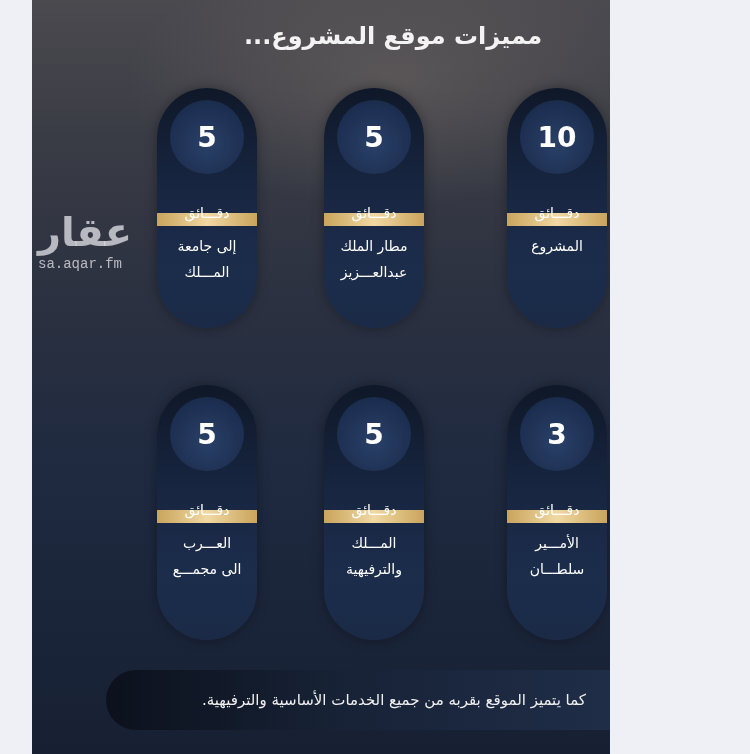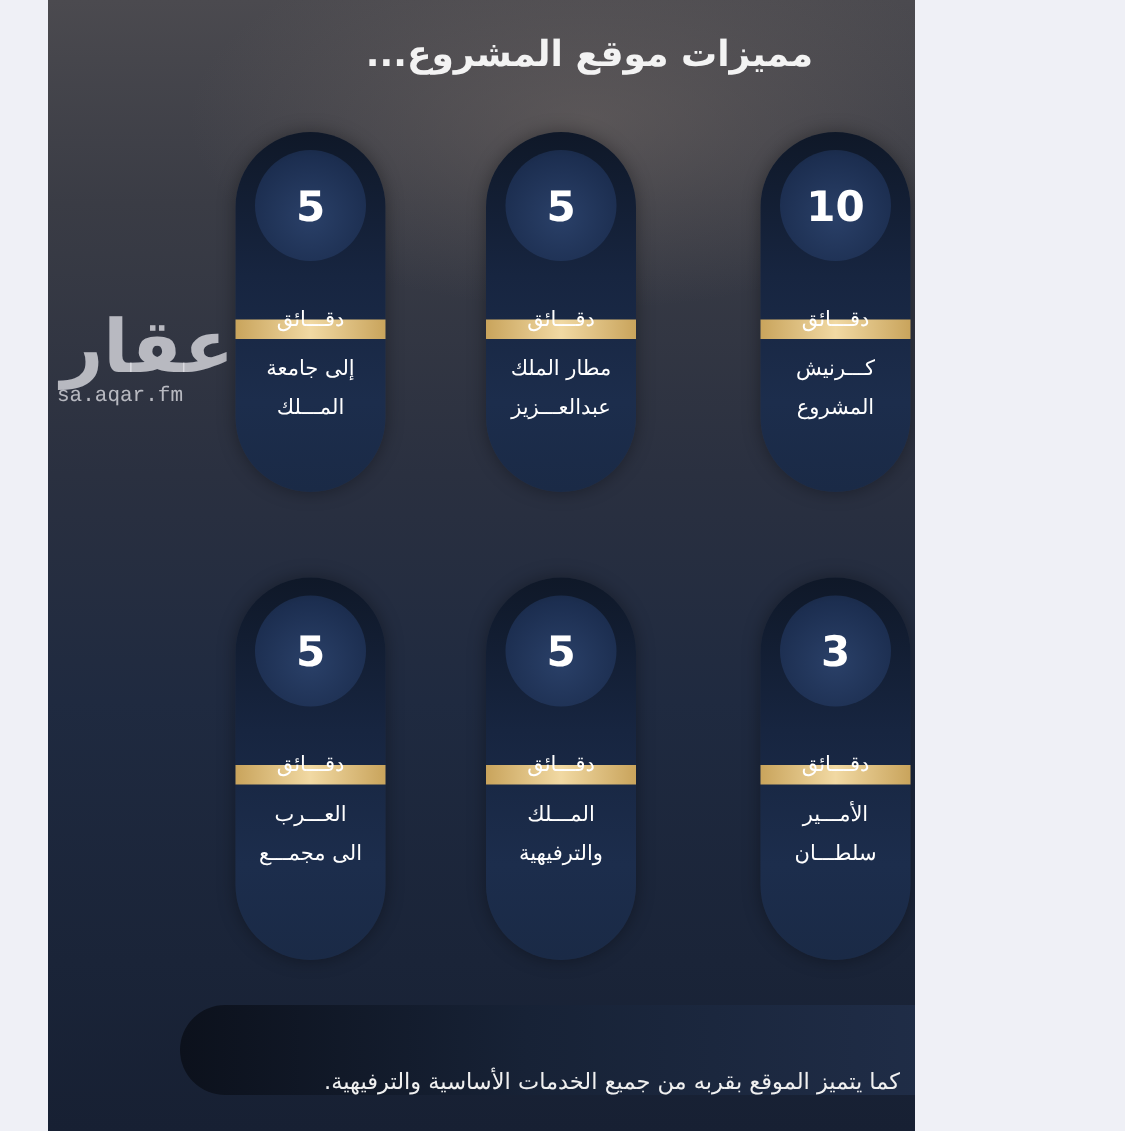--- a/index.html
+++ b/index.html
@@ -34,28 +34,28 @@
     position:absolute; left:0; width:100px; text-align:center; top:117px; color:#ffffff;
     font-size:14px; direction:rtl;
   }
   .pill .desc {
     position:absolute; left:6px; width:88px; top:145px; color:#ffffff; font-size:14px;
     line-height:26px; text-align:center; direction:rtl;
   }
   .watermark {
     position:absolute; left:6px; top:210px; color:rgba(230,230,235,0.75);
   }
-  .watermark .logo { font-size:49px; font-weight:bold; line-height:44px; direction:rtl; text-align:right; width:118px; }
+  .watermark .logo { font-size:40px; font-weight:bold; line-height:44px; direction:rtl; text-align:left; width:118px; }
   .watermark .url { font-family:Liberation Mono, monospace; font-size:14px; margin-top:2px; }
   .timeline-line { position:absolute; left:665px; top:273px; width:2px; height:120px; background:#d8dce6; }
   .timeline-diamond { position:absolute; left:660px; top:387px; width:10px; height:10px; background:#fff; transform:rotate(45deg); }
   .footer {
-    position:absolute; left:88px; top:670px; width:576px; height:60px; border-radius:30px;
+    position:absolute; left:74px; top:670px; width:576px; height:60px; border-radius:30px;
     background:linear-gradient(90deg, #0c111c 0%, #172236 40%, #22304c 100%);
-    display:flex; align-items:flex-end; justify-content:center;
+    display:flex; align-items:center; justify-content:center;
   }
   .footer-text { color:#f0f0f0; font-size:15px; direction:rtl; }
 </style>
 </head>
 <body>
 
 <div class="poster">
 
   <div class="title">مميزات موقع  المشروع...</div>
 
@@ -64,21 +64,20 @@
     <div class="url">sa.aqar.fm</div>
   </div>
 
   <div class="pill" style="left:475px; top:88px; height:240px;">
     <div class="circle">
         <span class="num">10</span>
       </div>
     <div class="band"></div>
     <div class="band-label">دقـــائق</div>
     <div class="desc">
-      <div>كـــرنيش</div>
       <div>المشروع</div>
     </div>
   </div>
 
   <div class="pill" style="left:292px; top:88px; height:240px;">
     <div class="circle">
         <span class="num">5</span>
       </div>
     <div class="band"></div>
     <div class="band-label">دقـــائق</div>

